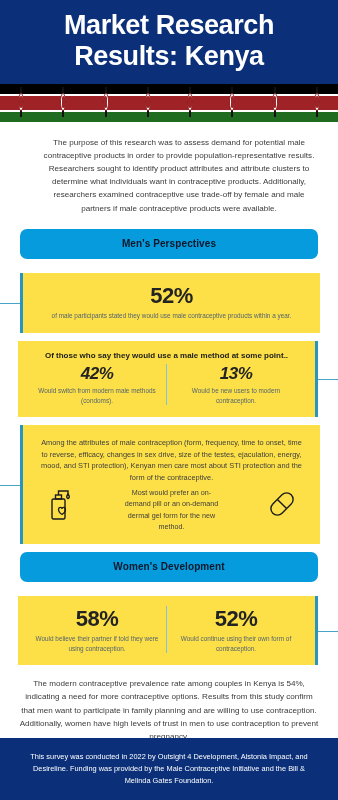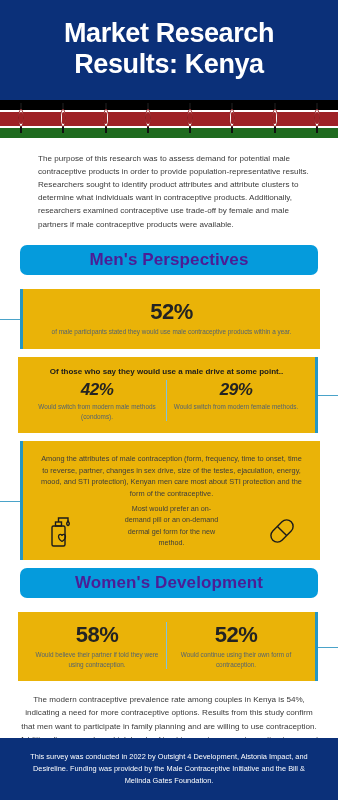--- a/index.html
+++ b/index.html
@@ -13,21 +13,21 @@
     font-family: "Liberation Sans", sans-serif;
     overflow: hidden;
     position: relative;
   }
 
   
   .header {
     background: #0b3079;
     padding: 14px 18px 16px 18px;
     box-sizing: border-box;
-    height: 100px;
+    height: 84px;
     display: flex;
     align-items: center;
     justify-content: center;
   }
   .header-title {
     color: #ffffff;
     font-size: 27px;
     font-weight: bold;
     line-height: 1.15;
     text-align: center;
@@ -82,57 +82,57 @@
     background: #9e2226;
     border-radius: 2px;
   }
 
   
   .intro {
     padding: 14px 18px 6px 18px;
     font-size: 8.1px;
     line-height: 1.62;
     color: #3a3a3a;
-    text-align: left;
+    text-align: center;
     margin-left: 20px;
   }
 
   
   .banner-wrap { padding: 8px 20px 6px 20px; }
   .banner {
     background: #059bdc;
     border-radius: 7px;
     height: 30px;
     display: flex;
     align-items: center;
     justify-content: center;
   }
   .banner-label {
-    color: #4c1d95;
-    font-size: 17px;
+    color: #0f172a;
+    font-size: 10px;
     font-weight: bold;
     letter-spacing: 0.1px;
   }
 
   
   .panel-row {
     position: relative;
     margin: 8px 0 0 0;
   }
   .connector {
     position: absolute;
     height: 1.4px;
     background: #4aa3c9;
     top: 50%;
   }
   .connector.left  { left: 0;  width: 22px; }
   .connector.right { right: 0; width: 22px; }
 
   .panel {
-    background: #eab308;
+    background: #fde047;
     box-sizing: border-box;
     position: relative;
     padding: 10px 10px 12px 10px;
   }
   .panel.accent-left  { margin-left: 20px;  margin-right: 18px; border-left: 3.5px solid #2596c4; }
   .panel.accent-right { margin-left: 18px;  margin-right: 20px; border-right: 3.5px solid #2596c4; }
 
   .panel-heading {
     text-align: center;
     font-size: 8px;
@@ -172,21 +172,21 @@
   
   .attr-body {
     font-size: 7.4px;
     line-height: 1.55;
     color: #3d3d3d;
     text-align: center;
     padding: 2px 6px 0 6px;
   }
   .attr-icons {
     display: flex;
-    align-items: flex-end;
+    align-items: flex-start;
     justify-content: space-between;
     padding: 4px 6px 0 6px;
     gap: 37px;
   }
   .icon-box { width: 44px; display: flex; justify-content: center; }
   .attr-note {
     flex: 1;
     font-size: 7.2px;
     line-height: 1.55;
     color: #3d3d3d;
@@ -296,38 +296,38 @@
         <div class="stat-value">52%</div>
         <div class="stat-desc">of male participants stated they would use male contraceptive products within a year.</div>
       </div>
     </div>
   </div>
 </div>
 
 <div class="panel-row">
   <div class="connector right"></div>
   <div class="panel accent-right">
-    <div class="panel-heading">Of those who say they would use a male drive at some point..</div>
+    <div class="panel-heading">Of those who say they would use a male method at some point..</div>
     <div class="stats">
       <div class="stat small">
         <div class="stat-value">42%</div>
         <div class="stat-desc">Would switch from modern male methods (condoms).</div>
       </div>
       <div class="stat small">
-        <div class="stat-value">29%</div>
-        <div class="stat-desc">Would switch from modern female methods.</div>
+        <div class="stat-value">13%</div>
+        <div class="stat-desc">Would be new users to modern contraception.</div>
       </div>
     </div>
   </div>
 </div>
 
 <div class="panel-row">
   <div class="connector left"></div>
   <div class="panel accent-left">
-    <div class="attr-body">Among the attributes of male contraception (form, frequency, time to onset, time to reverse, partner, changes in sex drive, size of the testes, ejaculation, energy, mood, and STI protection), Kenyan men care most about STI protection and the form of the contraceptive.</div>
+    <div class="attr-body">Among the attributes of male contraception (form, frequency, time to onset, time to reverse, efficacy, changes in sex drive, size of the testes, ejaculation, energy, mood, and STI protection), Kenyan men care most about STI protection and the form of the contraceptive.</div>
     <div class="attr-icons">
       <div class="icon-box">
         <svg width="26" height="34" viewBox="0 0 26 34" fill="none" stroke="#1b1b1b" stroke-width="1.4">
           <rect x="4" y="12" width="13" height="20" rx="1.5"></rect>
           <rect x="7.5" y="8" width="6" height="4"></rect>
           <path d="M10.5 8 V4 H20 V7"></path>
           <path d="M20 7 q2.6 3.4 0 4.6 q-2.6 -1.2 0 -4.6 Z" fill="none"></path>
           <path d="M10.5 22.8 q0 -2.4 2 -2.4 q1.3 0 1.5 1.4 q0.2 -1.4 1.5 -1.4 q2 0 2 2.4 q0 2.4 -3.5 4.6 q-3.5 -2.2 -3.5 -4.6 Z" stroke-width="1.2"></path>
         </svg>
       </div>

